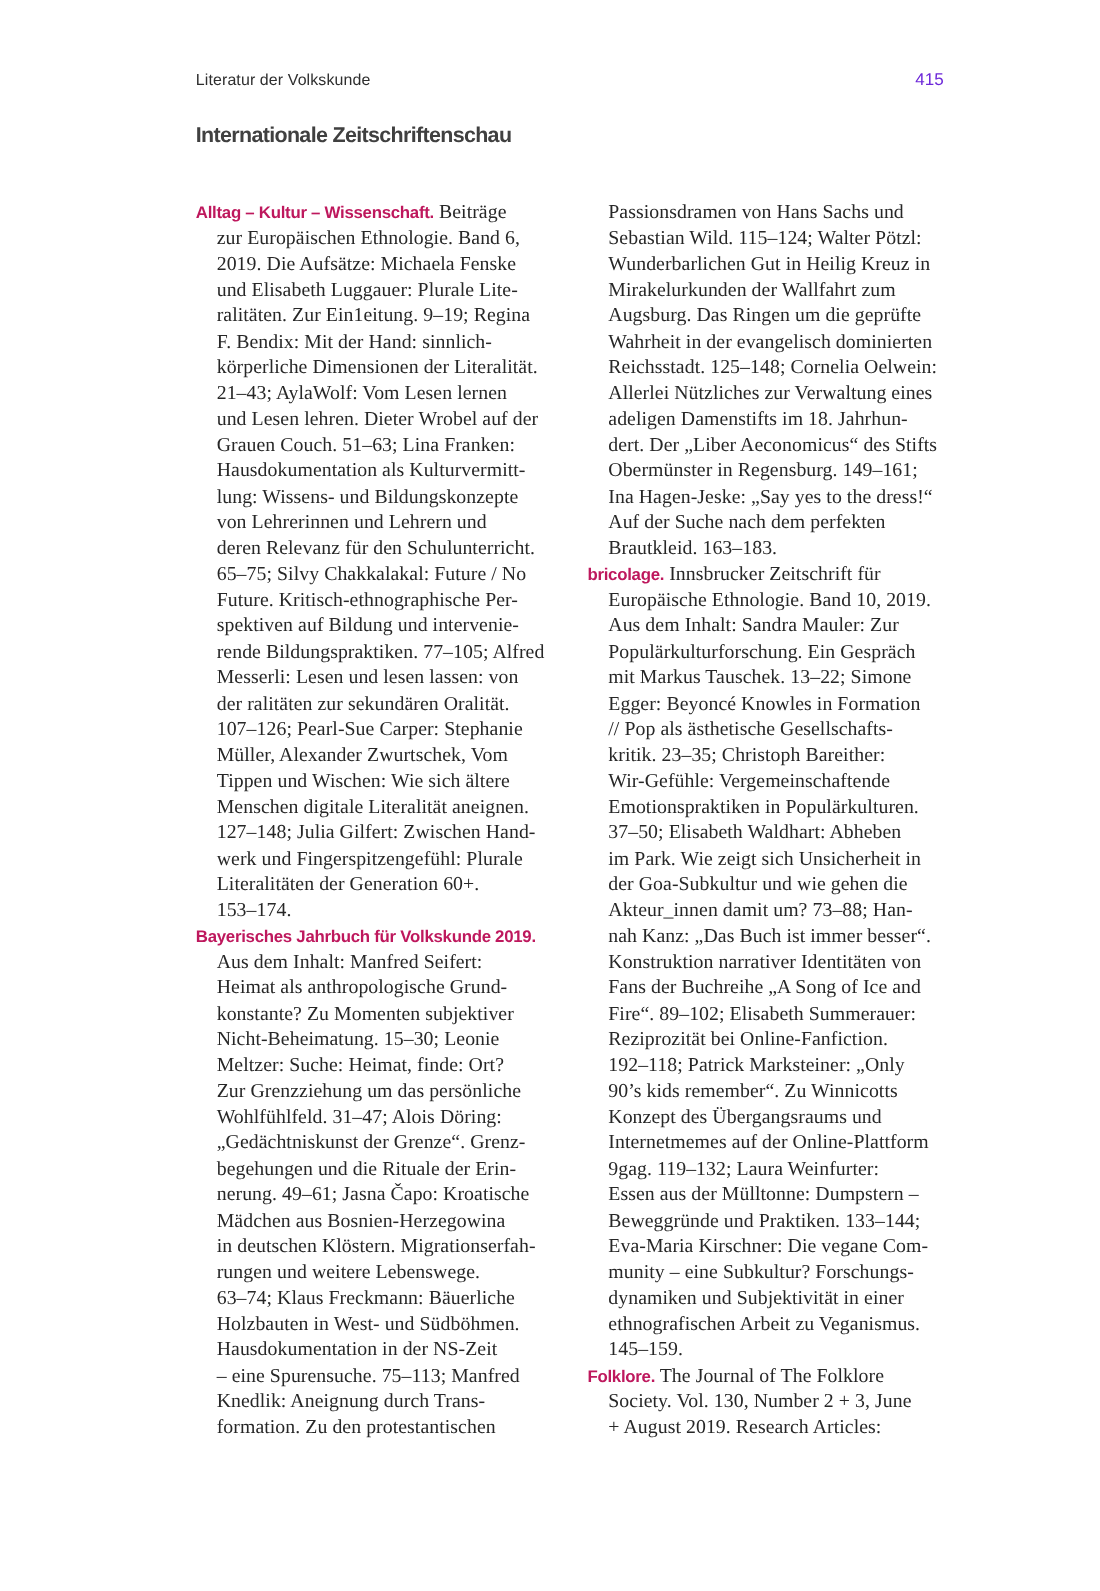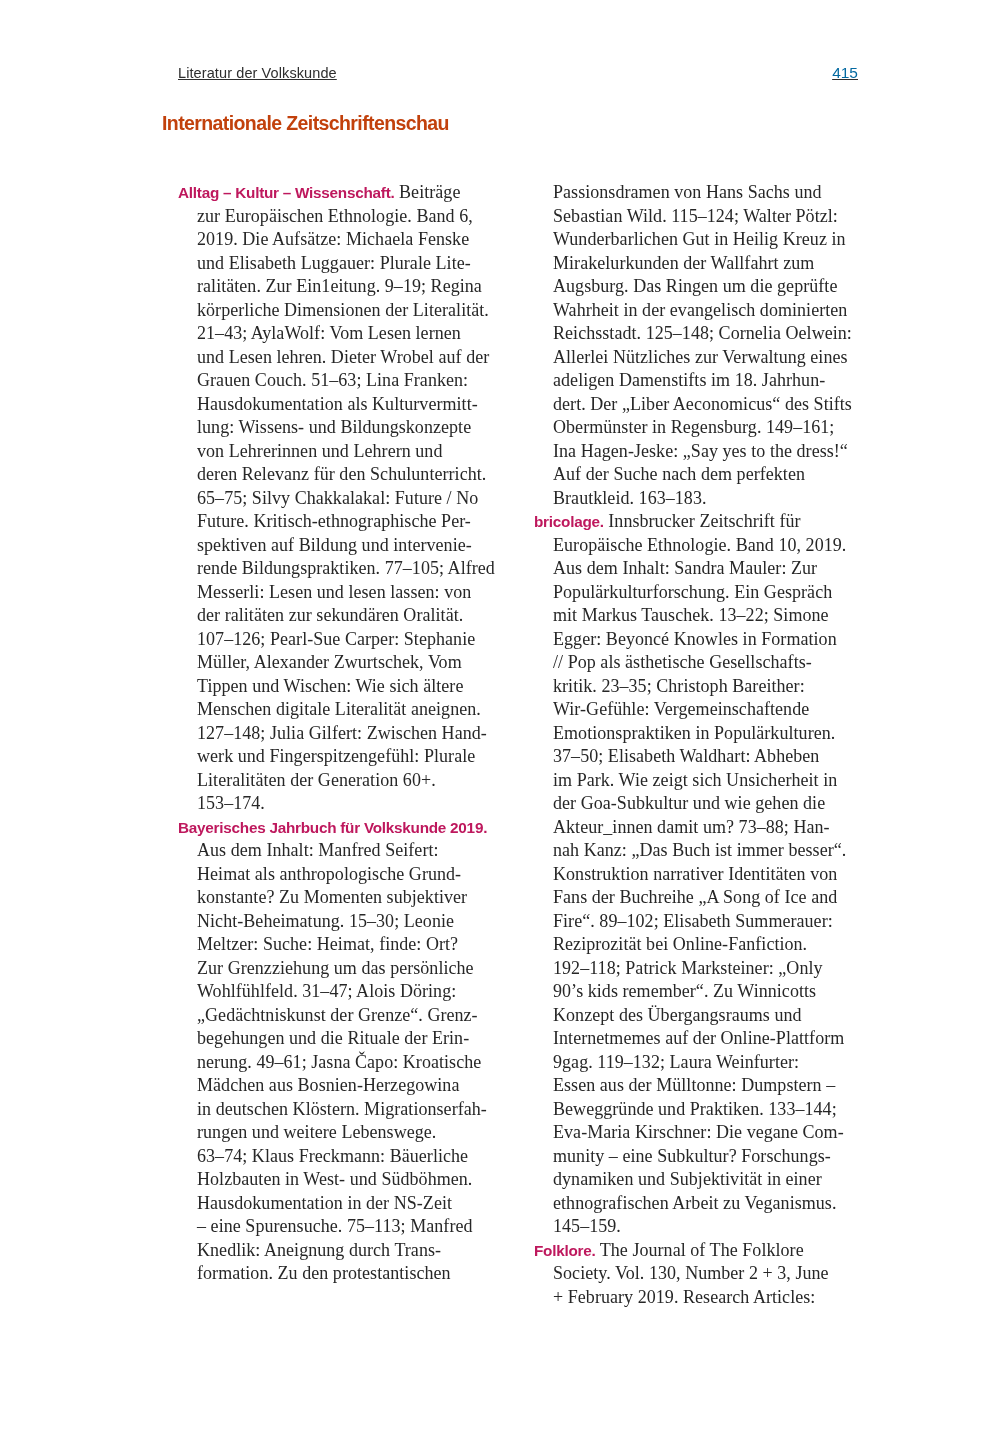--- a/index.html
+++ b/index.html
@@ -11,30 +11,29 @@
     position: relative;
     overflow: hidden;
   }
   .page { position: absolute; inset: 0; background: #ffffff; }
 
   .running-header {
     position: absolute; left: 178px; top: 64px; width: 680px;
     display: flex; justify-content: space-between; align-items: baseline;
     font-family: "Liberation Sans", sans-serif;
     color: #2e2e2e;
-    text-decoration: underline;
   }
   .rh-title { font-size: 14.5px; letter-spacing: 0.1px; }
-  .rh-page  { font-size: 15.5px; color: #0369a1; }
+  .rh-page  { font-size: 15.5px; color: #6d28d9; }
 
   .section-title {
-    position: absolute; left: 162px; top: 112px; margin: 0;
+    position: absolute; left: 178px; top: 112px; margin: 0;
     font-family: "Liberation Sans", sans-serif;
     font-weight: 700; font-size: 19.5px; letter-spacing: -0.6px;
-    color: #c2410c;
+    color: #404040;
   }
 
   .columns {
     position: absolute; left: 178px; top: 181px;
     display: flex;
   }
   .col { width: 356px; }
   .col + .col { width: 350px; }
 
   .tline {
@@ -63,20 +62,21 @@
 
   <h1 class="section-title">Internationale Zeitschriftenschau</h1>
 
   <div class="columns">
     <div class="col" id="col-left">
         <div class="tline"><span class="entry-label">Alltag – Kultur – Wissenschaft.</span> Beiträge</div>
         <div class="tline indent">zur Europäischen Ethnologie. Band 6,</div>
         <div class="tline indent">2019. Die Aufsätze: Michaela Fenske</div>
         <div class="tline indent">und Elisabeth Luggauer: Plurale Lite-</div>
         <div class="tline indent">ralitäten. Zur Ein1eitung. 9–19; Regina</div>
+        <div class="tline indent">F. Bendix: Mit der Hand: sinnlich-</div>
         <div class="tline indent">körperliche Dimensionen der Literalität.</div>
         <div class="tline indent">21–43; AylaWolf: Vom Lesen lernen</div>
         <div class="tline indent">und Lesen lehren. Dieter Wrobel auf der</div>
         <div class="tline indent">Grauen Couch. 51–63; Lina Franken:</div>
         <div class="tline indent">Hausdokumentation als Kulturvermitt-</div>
         <div class="tline indent">lung: Wissens- und Bildungskonzepte</div>
         <div class="tline indent">von Lehrerinnen und Lehrern und</div>
         <div class="tline indent">deren Relevanz für den Schulunterricht.</div>
         <div class="tline indent">65–75; Silvy Chakkalakal: Future / No</div>
         <div class="tline indent">Future. Kritisch-ethnographische Per-</div>
@@ -154,17 +154,17 @@
         <div class="tline indent">9gag. 119–132; Laura Weinfurter:</div>
         <div class="tline indent">Essen aus der Mülltonne: Dumpstern –</div>
         <div class="tline indent">Beweggründe und Praktiken. 133–144;</div>
         <div class="tline indent">Eva-Maria Kirschner: Die vegane Com-</div>
         <div class="tline indent">munity – eine Subkultur? Forschungs-</div>
         <div class="tline indent">dynamiken und Subjektivität in einer</div>
         <div class="tline indent">ethnografischen Arbeit zu Veganismus.</div>
         <div class="tline indent">145–159.</div>
         <div class="tline"><span class="entry-label">Folklore.</span> The Journal of The Folklore</div>
         <div class="tline indent">Society. Vol. 130, Number 2 + 3, June</div>
-        <div class="tline indent">+ February 2019. Research Articles:</div>
+        <div class="tline indent">+ August 2019. Research Articles:</div>
       </div>
   </div>
 
 </div>
 
 </body></html>

